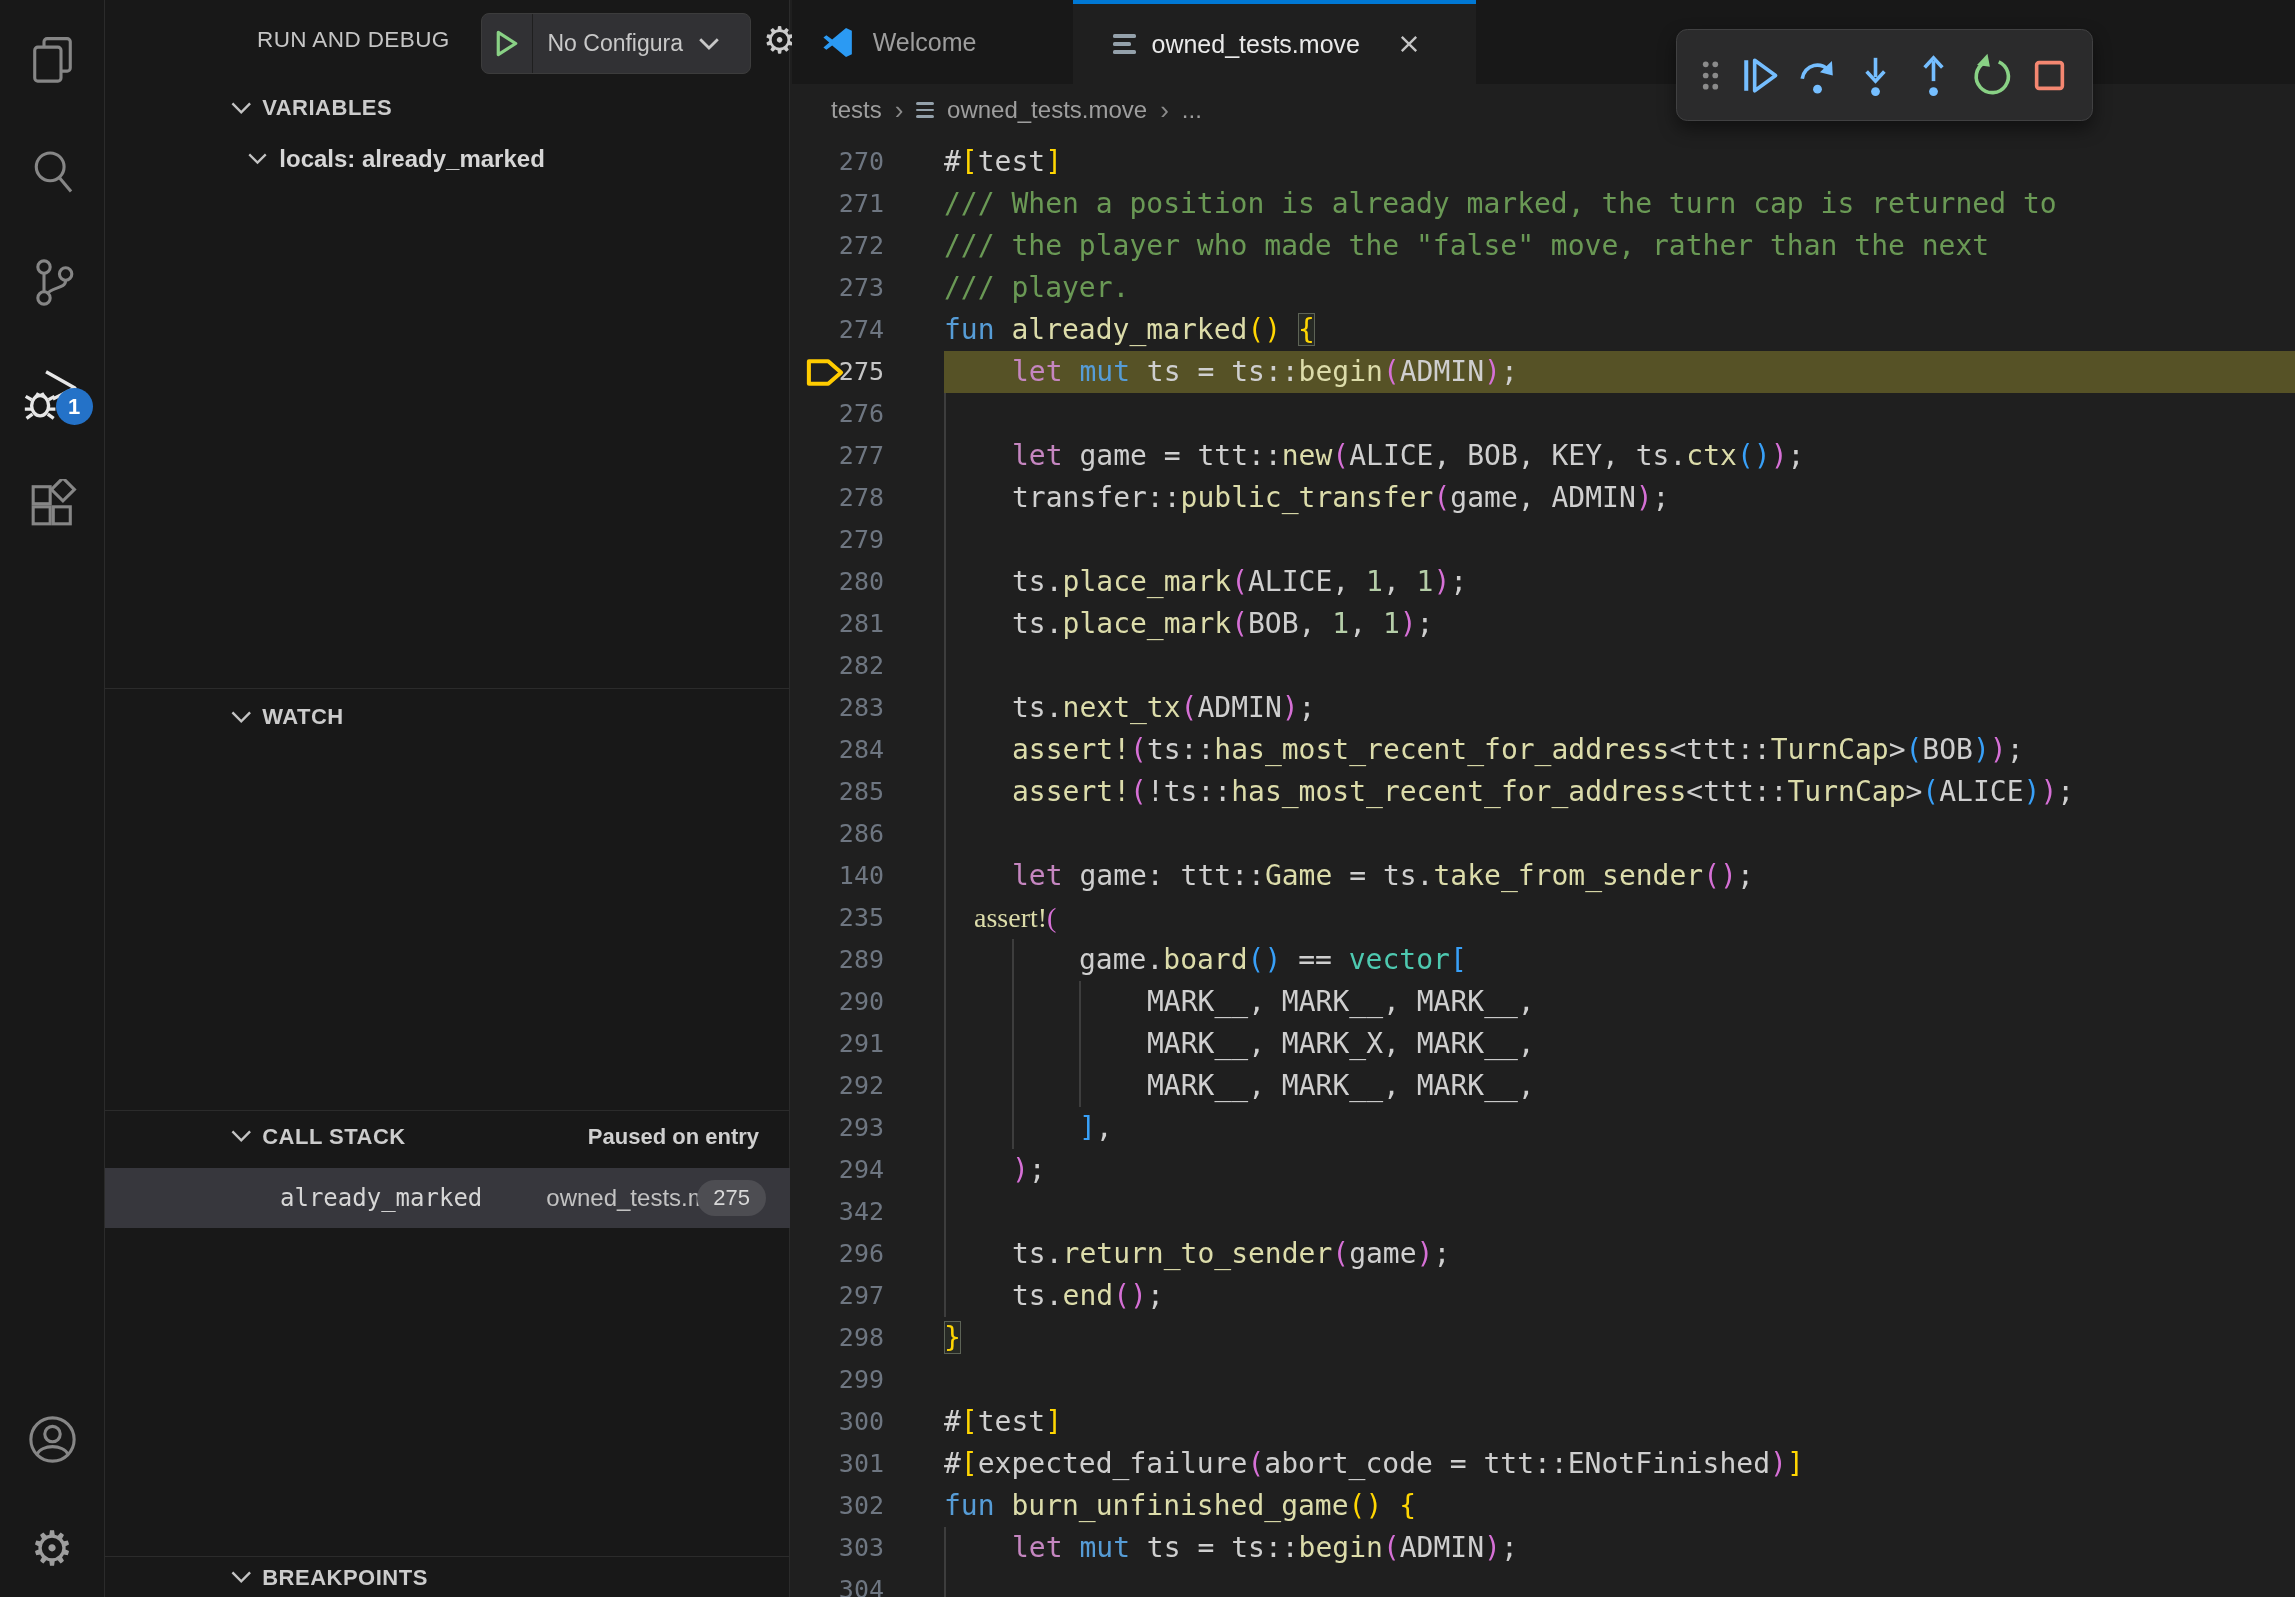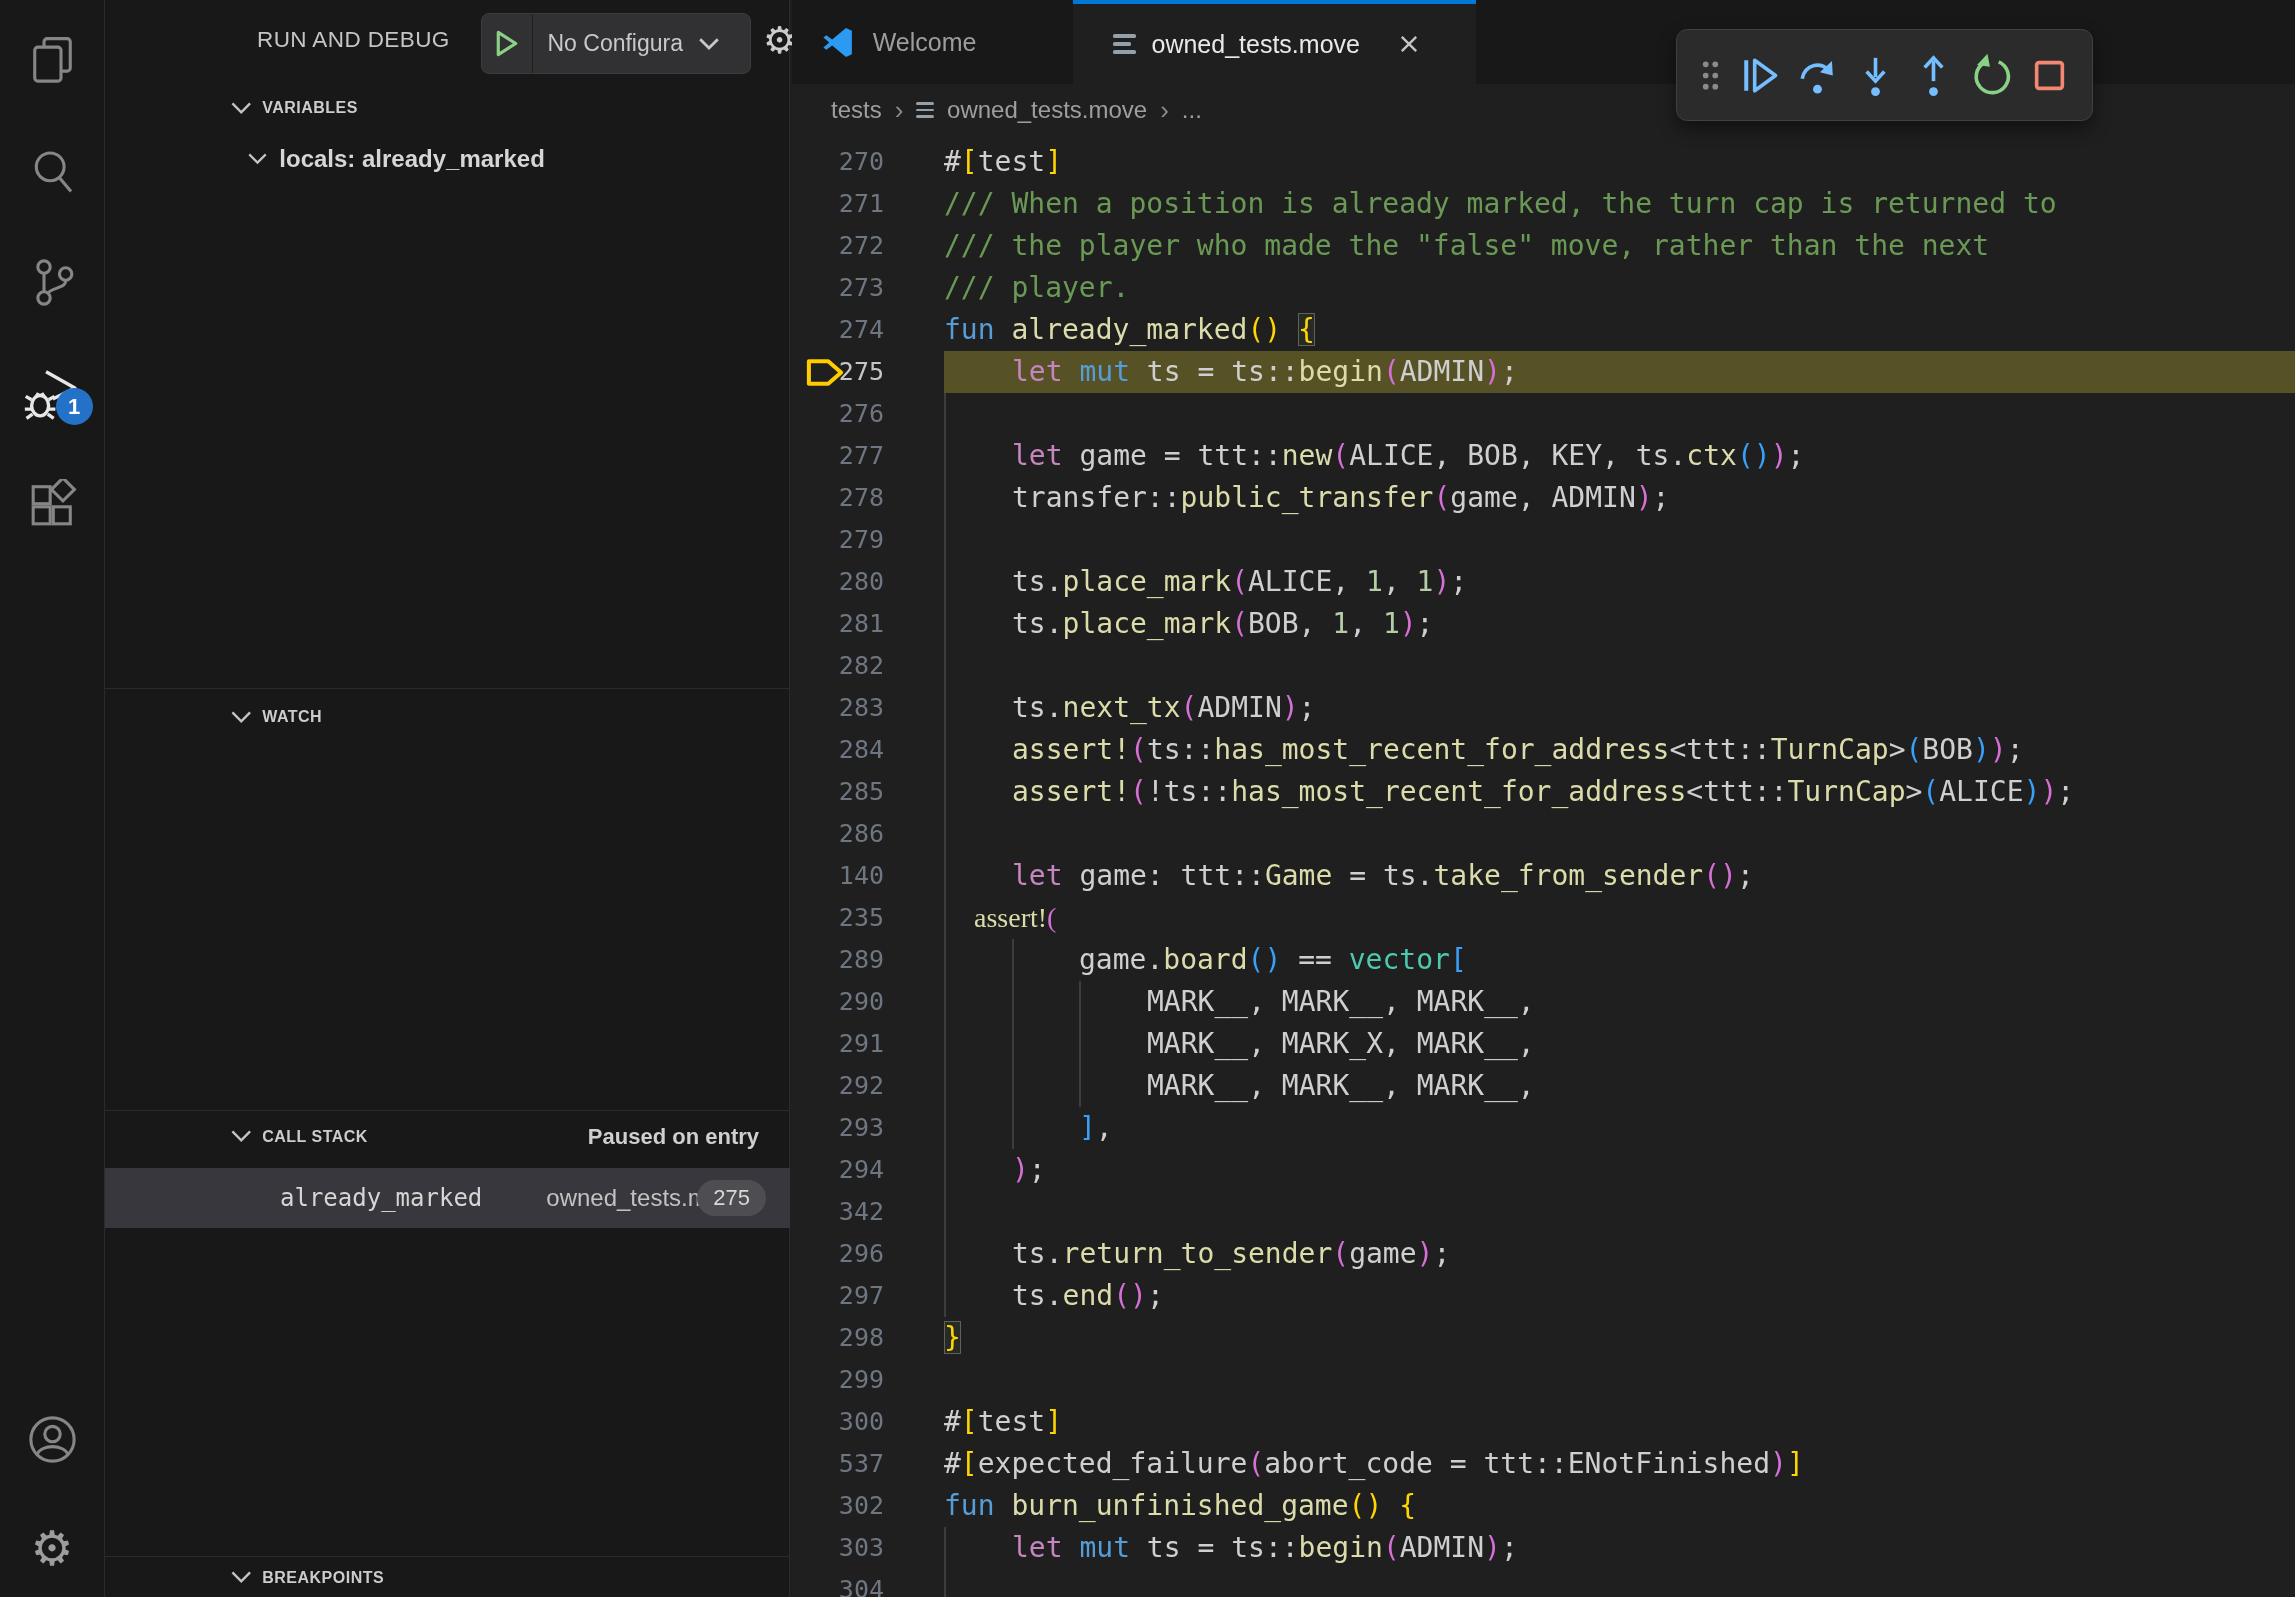--- a/index.html
+++ b/index.html
@@ -32,21 +32,21 @@
   .panel-title{position:absolute;left:152px;top:27px;font-size:22.5px;color:#c5c5c5;letter-spacing:0.4px;}
   .config-btn{position:absolute;left:376px;top:13px;width:268px;height:59px;background:#313134;
               border:0.8px solid #3c3c3c;border-radius:8px;display:flex;align-items:center;}
   .config-play{width:50px;display:flex;justify-content:center;border-right:0.8px solid #1f1f1f;height:100%;align-items:center;}
   .config-label{font-size:23px;color:#c8c8c8;padding-left:14.5px;width:154px;overflow:hidden;white-space:nowrap;}
   .hdr-gear{position:absolute;left:658px;top:19.3px;font-size:37px;color:#cccccc;font-family:"DejaVu Sans",sans-serif;}
   .hdr-dots{position:absolute;left:721px;top:21px;font-size:29px;color:#cccccc;letter-spacing:1.6px;font-weight:700;}
 
   .sec{position:absolute;left:0;width:685px;display:flex;align-items:center;}
   .sec .chev{margin-left:125px;margin-right:9.7px;flex:none;display:flex;}
-  .sec-label{font-size:16px;font-weight:700;color:#cccccc;letter-spacing:0.5px;}
+  .sec-label{font-size:22px;font-weight:700;color:#cccccc;letter-spacing:0.5px;}
   .sec-right{position:absolute;right:31px;font-size:22px;font-weight:600;color:#cfcfcf;}
   .sec.bordered{border-top:1.6px solid var(--border);}
   .row-locals{position:absolute;left:0;top:134px;width:685px;height:50px;display:flex;align-items:center;}
   .row-locals .chev{margin-left:142px;margin-right:11.3px;display:flex;}
   .locals-label{font-size:24px;font-weight:700;color:#d6d6d6;}
   .stack-row{position:absolute;left:0;top:1168px;width:685px;height:60px;background:#37373d;
              display:flex;align-items:center;}
   .stack-fn{margin-left:175px;font-family:"DejaVu Sans Mono",monospace;font-size:24px;color:#d6d6d6;}
   .stack-file{margin-left:64px;font-size:24px;color:#c2c2c2;}
   .stack-badge{position:absolute;right:24px;background:#4d4d52;border-radius:24px;padding:4.8px 16px;
@@ -526,21 +526,21 @@
           <div class="lc" style="padding-left: 0px;"></div>
         </div>
         <div class="cl">
           <div class="gutter">
             <span class="ln">300</span>
           </div>
           <div class="lc" style="padding-left: 0px;"><span class="tk-d">#</span><span class="tk-y">[</span><span class="tk-d">test</span><span class="tk-y">]</span></div>
         </div>
         <div class="cl">
           <div class="gutter">
-            <span class="ln">537</span>
+            <span class="ln">301</span>
           </div>
           <div class="lc" style="padding-left: 0px;"><span class="tk-d">#</span><span class="tk-y">[</span><span class="tk-d">expected_failure</span><span class="tk-p">(</span><span class="tk-d">abort_code = ttt::ENotFinished</span><span class="tk-p">)</span><span class="tk-y">]</span></div>
         </div>
         <div class="cl">
           <div class="gutter">
             <span class="ln">302</span>
           </div>
           <div class="lc" style="padding-left: 0px;"><span class="tk-b">fun</span><span class="tk-d"> </span><span class="tk-f">burn_unfinished_game</span><span class="tk-y">(</span><span class="tk-y">)</span><span class="tk-d"> </span><span class="tk-y">{</span></div>
         </div>
         <div class="cl">

